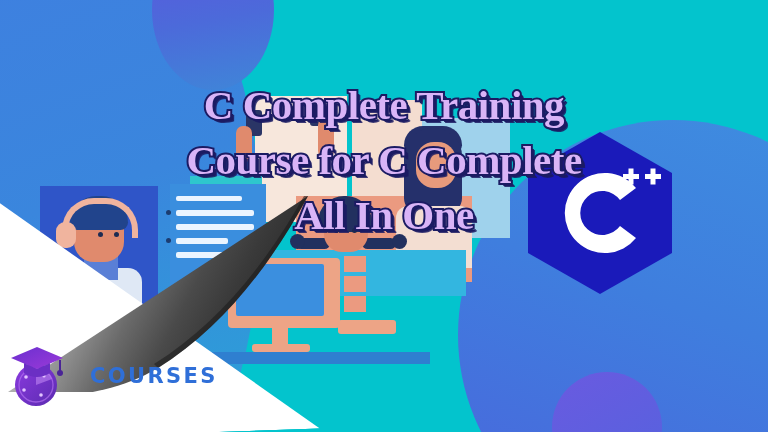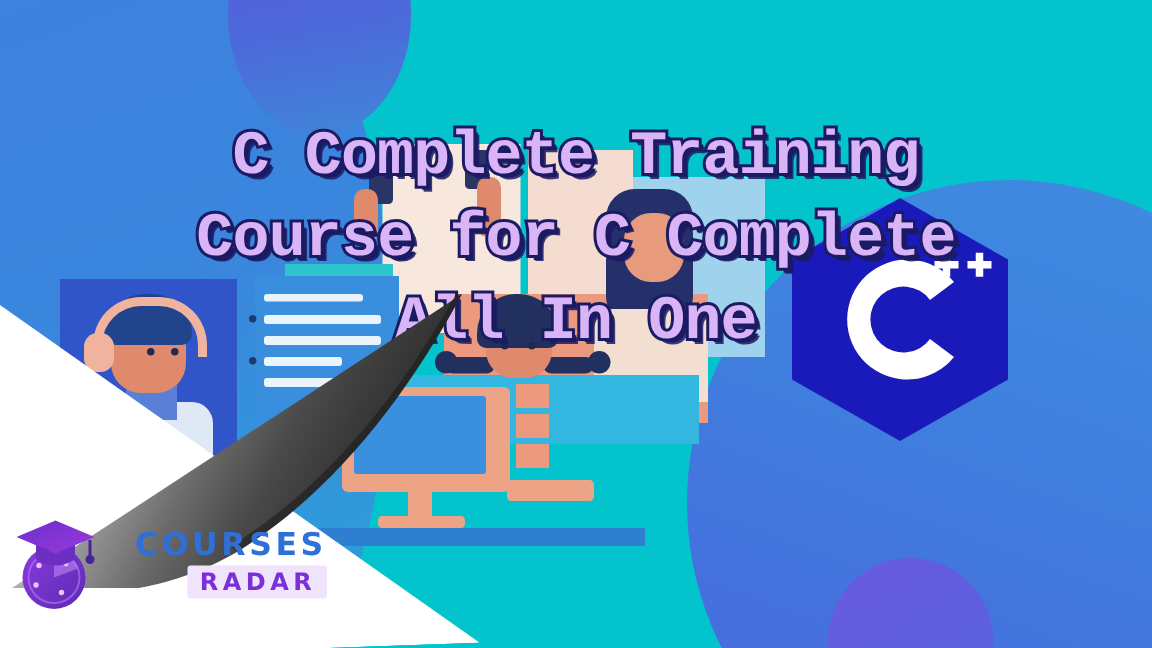--- a/index.html
+++ b/index.html
@@ -252,21 +252,21 @@
   }
   .cpp-logo svg { width: 100%; height: 100%; display: block; }
 
   
   .headline {
     position: absolute;
     left: 0;
     right: 0;
     top: 78px;
     text-align: center;
-    font-family: Liberation Mono, monospace;
+    font-family: Liberation Serif, serif;
     font-weight: bold;
     font-size: 41px;
     line-height: 1.34;
     letter-spacing: -0.5px;
     color: #d9b4f7;
     -webkit-text-stroke: 4px #1b1b63;
     paint-order: stroke fill;
     text-shadow:
       3px 3px 0 #1b1b63,
       4px 4px 0 rgba(27,27,99,.85);
@@ -469,17 +469,16 @@
         <circle cx="33" cy="52" r="1.8" fill="#e2c3ff"></circle>
         <circle cx="36" cy="33" r="1.6" fill="#e2c3ff"></circle>
         <path d="M 29 4 L 55 15 L 29 26 L 3 15 Z" fill="url(#gc)"></path>
         <path d="M 16 20 L 16 30 Q 29 38 42 30 L 42 20 L 29 26 Z" fill="#6b2fc4"></path>
         <path d="M 52 17 L 52 28" stroke="#4a2496" stroke-width="2" fill="none"></path>
         <circle cx="52" cy="30" r="3" fill="#4a2496"></circle>
       </svg>
     </div>
     <div class="brand-text">
       <span class="brand-courses">COURSES</span>
-      <span class="brand-radar">RADAR</span>
     </div>
   </div>
 
 </div>
 
 </body></html>

